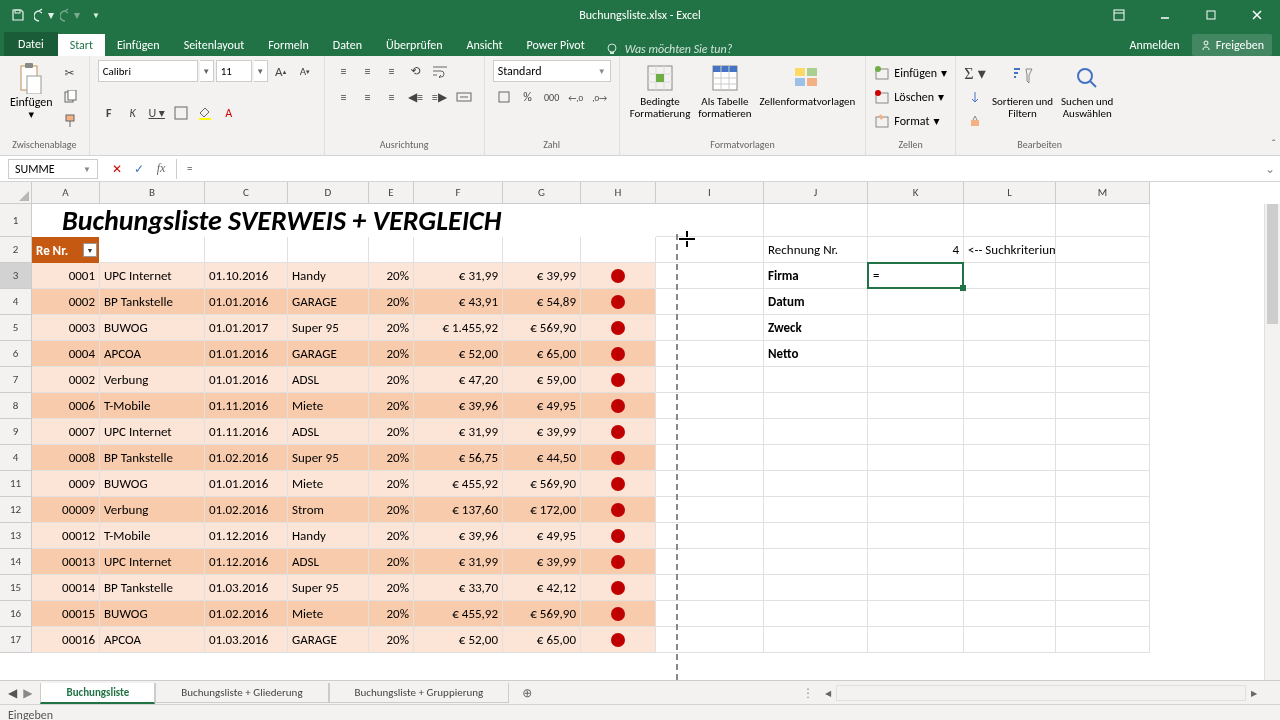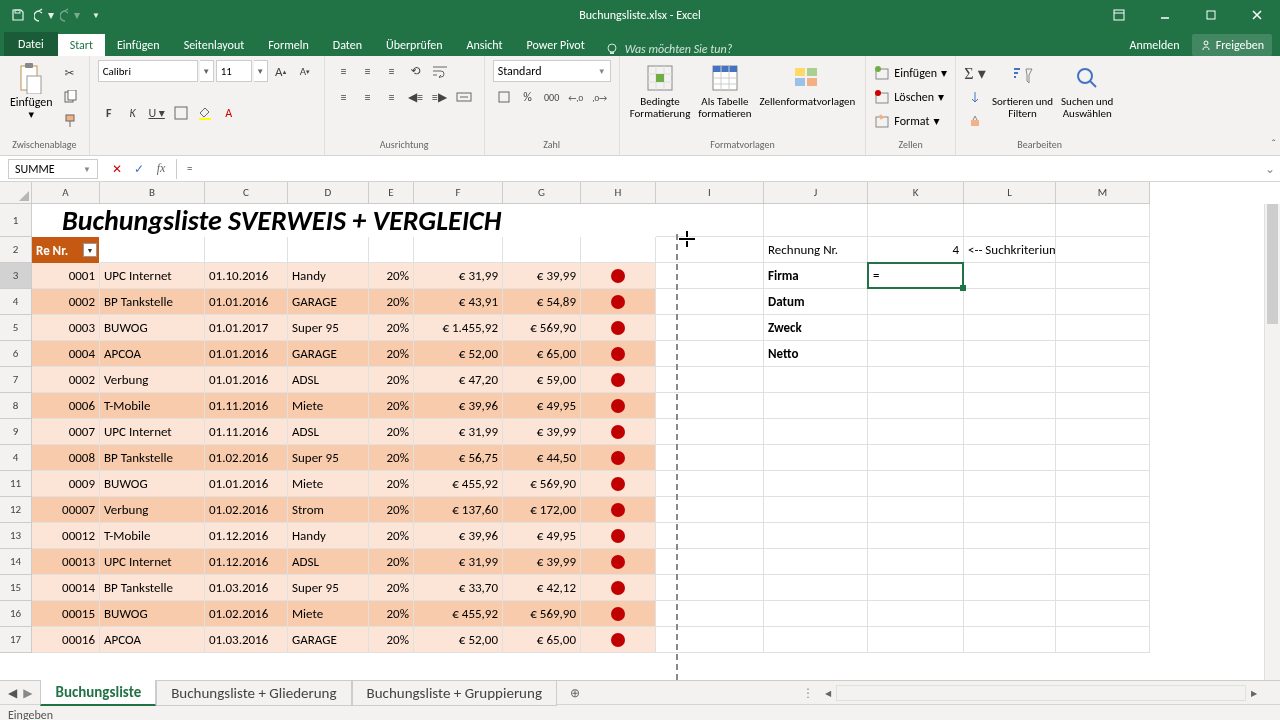--- a/index.html
+++ b/index.html
@@ -64,21 +64,21 @@
 .vscroll{position:absolute;right:0;top:22px;bottom:0;width:16px;background:#f3f2f1;border-left:1px solid #e0e0e0}
 .vscroll .thumb{position:absolute;top:0;left:2px;right:2px;height:120px;background:#cdcdcd}
 .page-break{position:absolute;border-right:2px dashed #888;top:52px;bottom:0;left:676px;pointer-events:none}
 .plus-cursor{position:absolute;width:18px;height:18px;pointer-events:none}
 .plus-cursor::before,.plus-cursor::after{content:"";position:absolute;background:#000}
 .plus-cursor::before{left:7px;top:0;width:2px;height:16px;border:1px solid #fff}
 .plus-cursor::after{top:7px;left:0;height:2px;width:16px;border:1px solid #fff}
 .sheet-tabs{height:24px;border-top:1px solid #ccc;display:flex;align-items:center;background:#f3f2f1;position:relative}
 .st-nav{display:flex;gap:6px;padding:0 8px;color:#888}
 .st-nav span:first-child{color:#555}
-.stab{padding:3px 14px;border:1px solid #ccc;border-top:none;background:#fff;font-size:15px;color:#444;margin-bottom:-1px}
+.stab{padding:3px 25px;border:1px solid #ccc;border-top:none;background:#fff;font-size:11px;color:#444;margin-bottom:-1px}
 .stab.active{font-weight:700;color:#217346;border-bottom:2px solid #217346;background:#fff}
 .stab.inactive{background:#f3f2f1}
 .add-sheet{width:24px;height:24px;display:flex;align-items:center;justify-content:center;color:#666;margin-left:6px}
 .hscroll{position:absolute;right:18px;width:460px;height:16px;display:flex;align-items:center}
 .hscroll .track{flex:1;background:#f3f2f1;height:16px;border:1px solid #e0e0e0;position:relative}
 .hscroll .harrow{width:16px;height:16px;display:flex;align-items:center;justify-content:center;color:#666;font-size:8px}
 .status-bar{height:20px;background:#f3f2f1;border-top:1px solid #d4d4d4;display:flex;align-items:center;padding:0 8px;font-size:11px;color:#555}
 svg{display:block}
 .lookup-label{font-weight:700}
 </style>
@@ -730,21 +730,21 @@
       <div class="cell tr0 num" style="left: 0px; top: 267px; width: 68px; height: 26px;">0009</div>
       <div class="cell tr0" style="left: 68px; top: 267px; width: 105px; height: 26px;">BUWOG</div>
       <div class="cell tr0" style="left: 173px; top: 267px; width: 83px; height: 26px;">01.01.2016</div>
       <div class="cell tr0" style="left: 256px; top: 267px; width: 81px; height: 26px;">Miete</div>
       <div class="cell tr0 num" style="left: 337px; top: 267px; width: 45px; height: 26px;">20%</div>
       <div class="cell tr0 num" style="left: 382px; top: 267px; width: 89px; height: 26px;">€  455,92</div>
       <div class="cell tr0 num" style="left: 471px; top: 267px; width: 78px; height: 26px;">€ 569,90</div>
       <div class="cell tr0 center" style="left: 549px; top: 267px; width: 75px; height: 26px;">
         <div class="dot"></div>
       </div>
-      <div class="cell tr1 num" style="left: 0px; top: 293px; width: 68px; height: 26px;">00007</div>
+      <div class="cell tr1 num" style="left: 0px; top: 293px; width: 68px; height: 26px;">00009</div>
       <div class="cell tr1" style="left: 68px; top: 293px; width: 105px; height: 26px;">Verbung</div>
       <div class="cell tr1" style="left: 173px; top: 293px; width: 83px; height: 26px;">01.02.2016</div>
       <div class="cell tr1" style="left: 256px; top: 293px; width: 81px; height: 26px;">Strom</div>
       <div class="cell tr1 num" style="left: 337px; top: 293px; width: 45px; height: 26px;">20%</div>
       <div class="cell tr1 num" style="left: 382px; top: 293px; width: 89px; height: 26px;">€  137,60</div>
       <div class="cell tr1 num" style="left: 471px; top: 293px; width: 78px; height: 26px;">€ 172,00</div>
       <div class="cell tr1 center" style="left: 549px; top: 293px; width: 75px; height: 26px;">
         <div class="dot"></div>
       </div>
       <div class="cell tr0 num" style="left: 0px; top: 319px; width: 68px; height: 26px;">00012</div>

